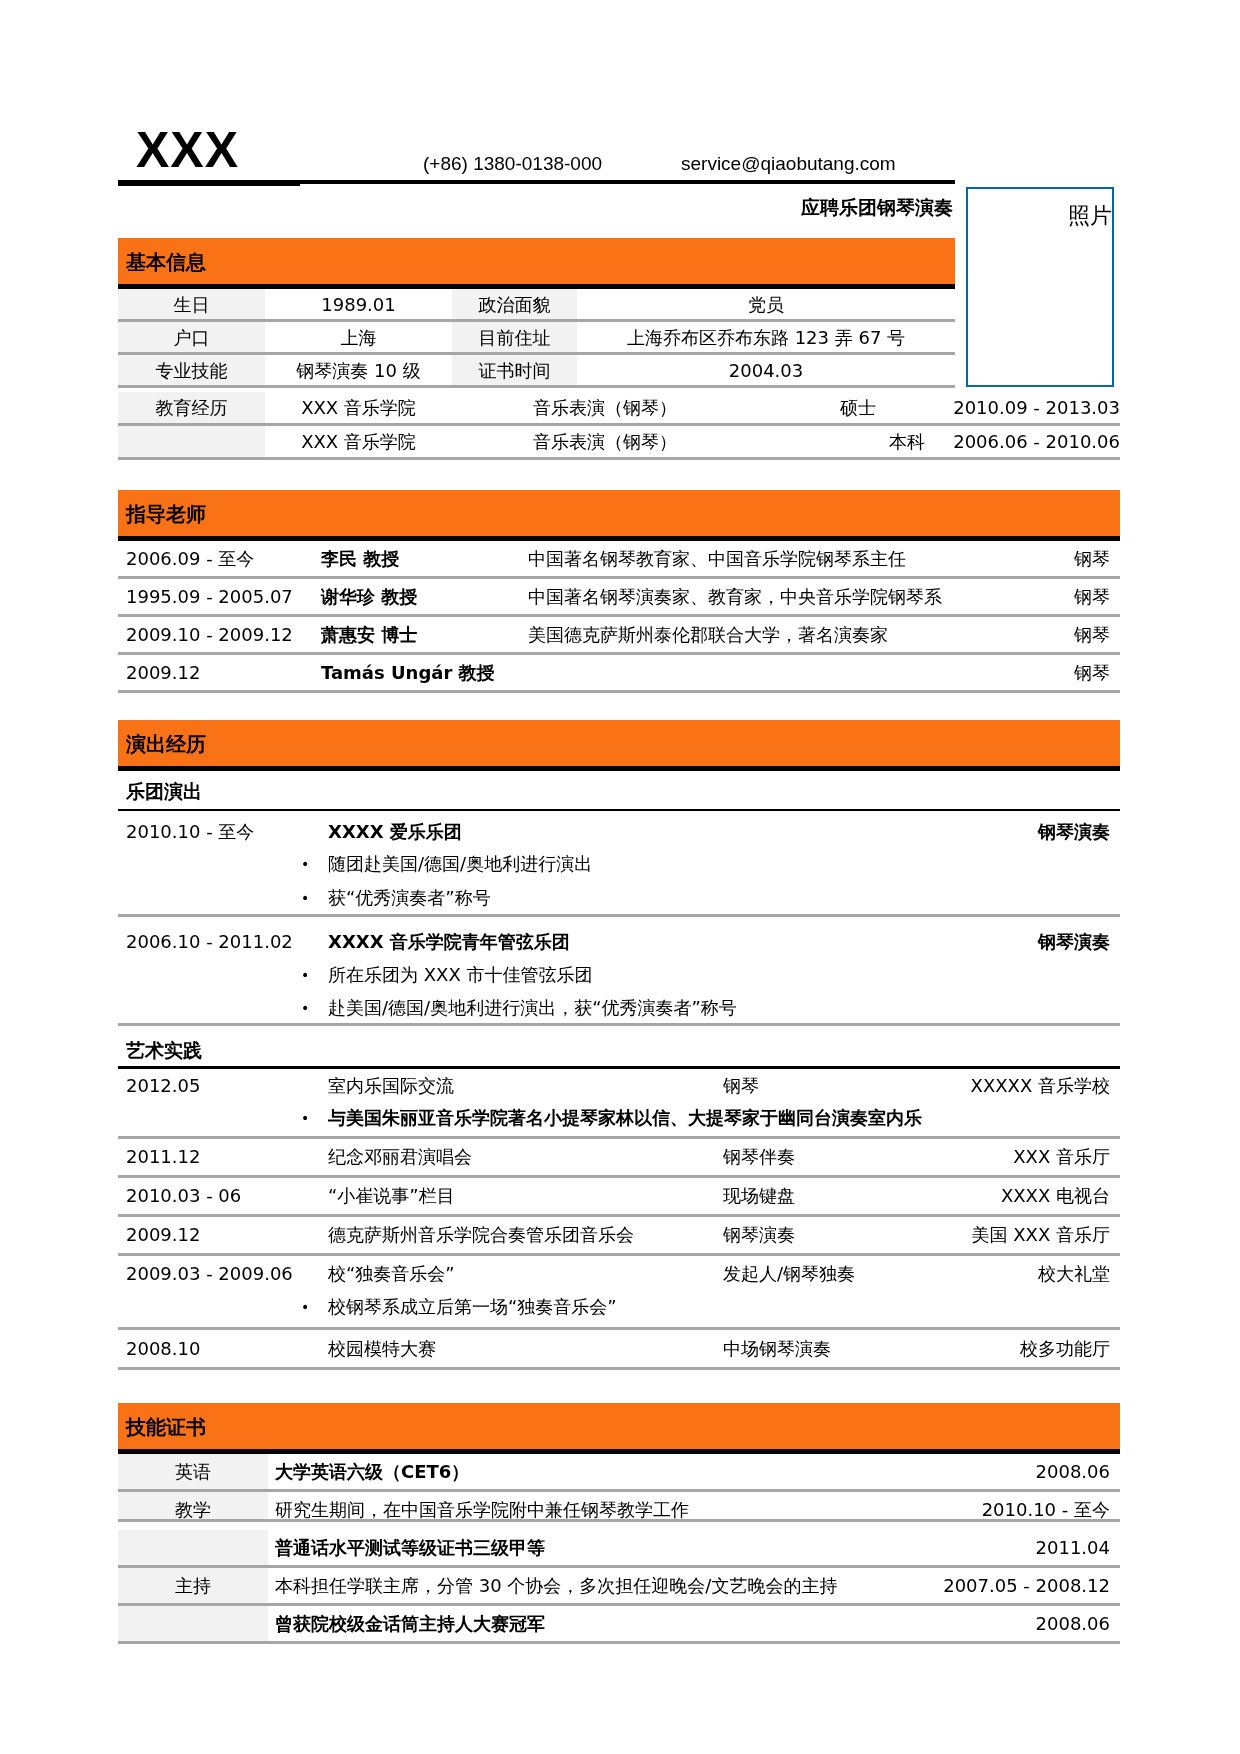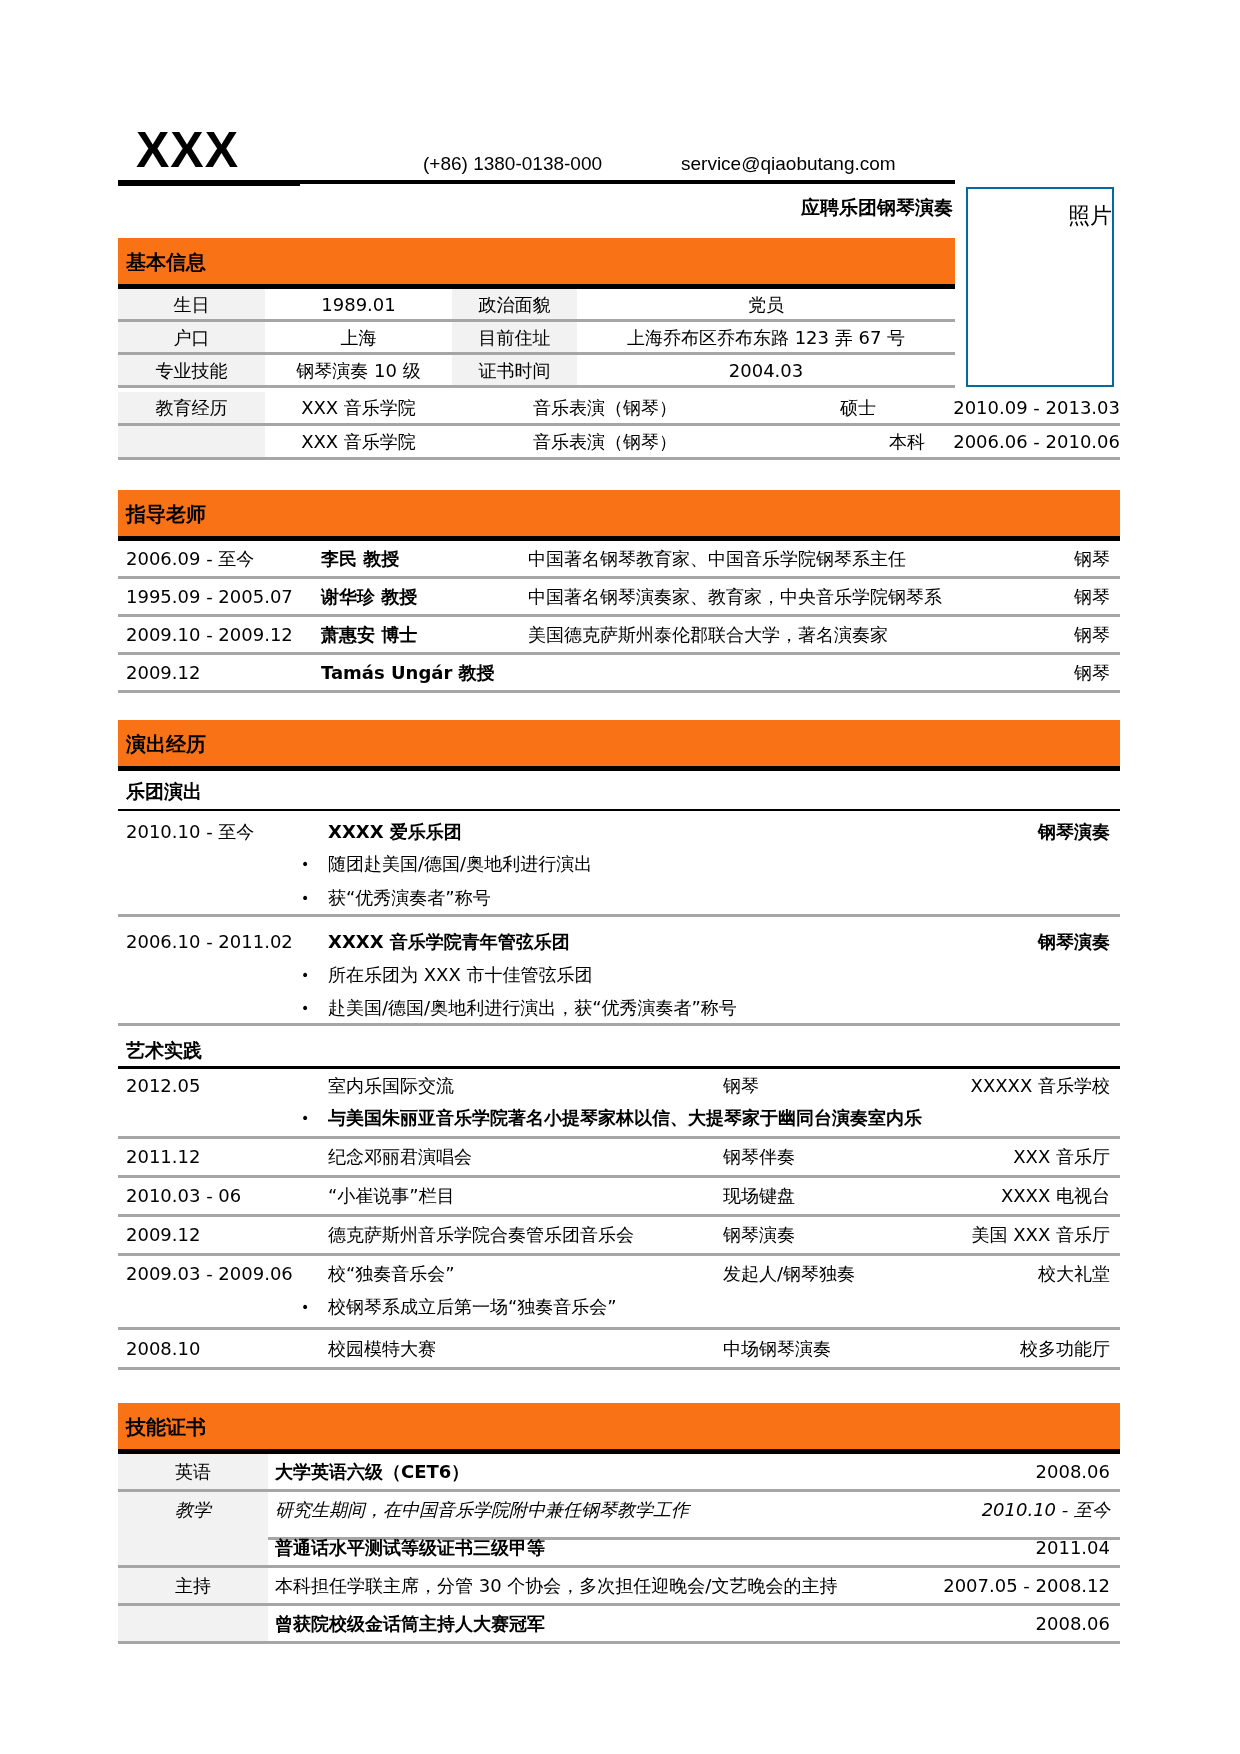--- a/index.html
+++ b/index.html
@@ -197,21 +197,21 @@
 
   <div class="section-head" style="top:1403px; width:1002px;">
     <span>技能证书</span>
   </div>
 
   <div class="row" style="top:1454px; width:1002px; height:38px;">
     <div class="cell lbl" style="left:0; width:150px; line-height:36px;">英语</div>
     <div class="cell b" style="left:157px; line-height:36px;">大学英语六级（CET6）</div>
     <div class="cell r" style="right:10px; line-height:36px;">2008.06</div>
   </div>
-  <div class="row" style="top:1492px; width:1002px; height:48px;font-style:italic;">
+  <div class="row" style="top:1492px; width:1002px; height:30px;">
     <div class="cell lbl" style="left:0; width:150px; line-height:36px;">教学</div>
     <div class="cell" style="left:157px; line-height:36px;">研究生期间，在中国音乐学院附中兼任钢琴教学工作</div>
     <div class="cell r" style="right:10px; line-height:36px;">2010.10 - 至今</div>
   </div>
   <div class="row" style="top:1530px; width:1002px; height:38px;">
     <div class="cell lbl" style="left:0; width:150px; line-height:36px;"></div>
     <div class="cell b" style="left:157px; line-height:36px;">普通话水平测试等级证书三级甲等</div>
     <div class="cell r" style="right:10px; line-height:36px;">2011.04</div>
   </div>
   <div class="row" style="top:1568px; width:1002px; height:38px;">

